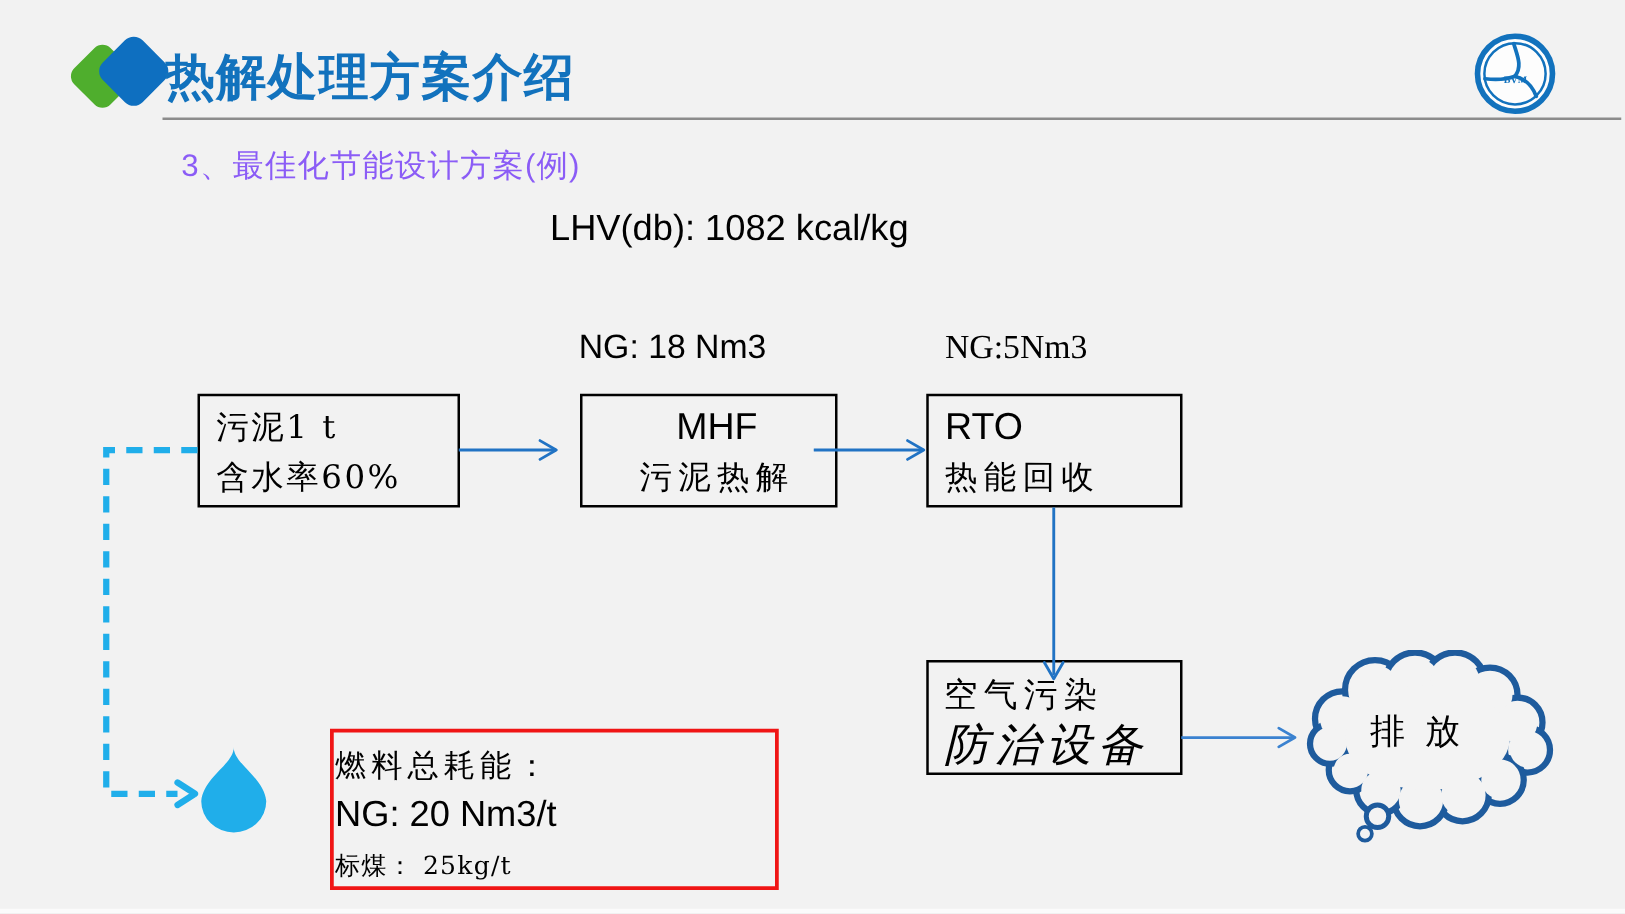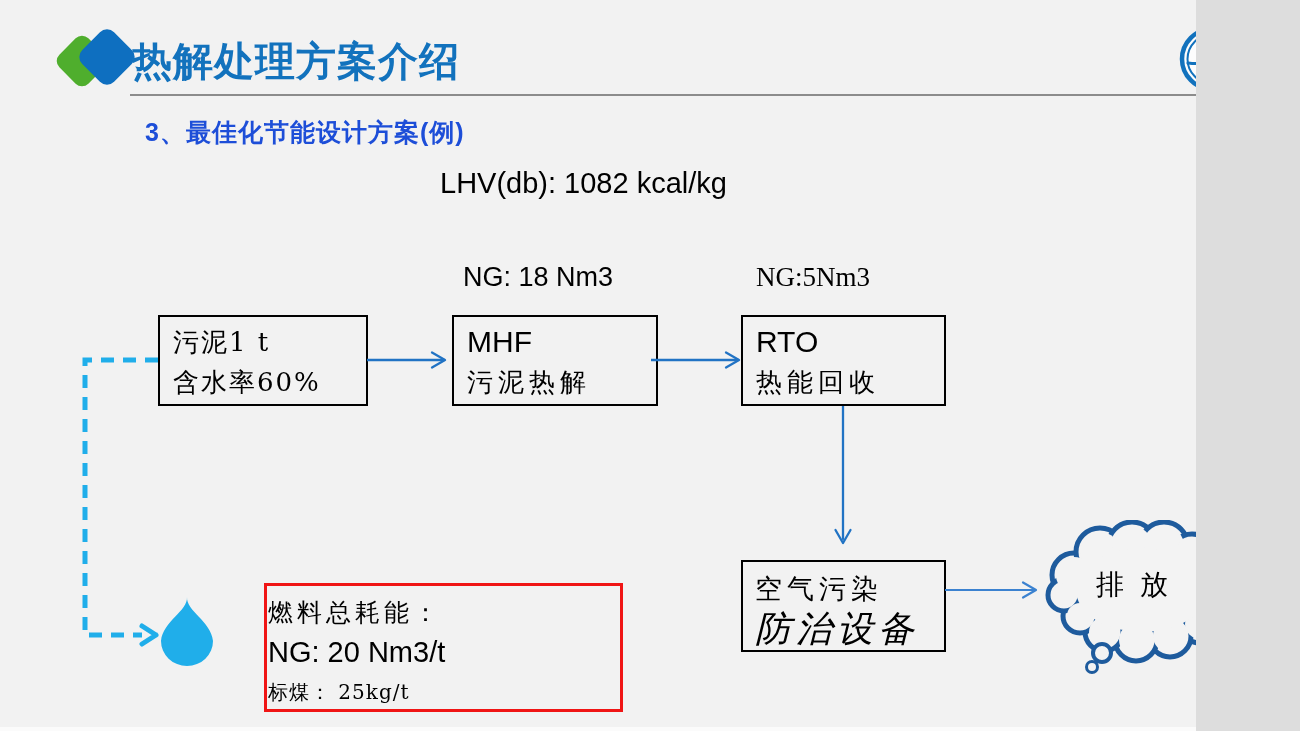--- a/index.html
+++ b/index.html
@@ -1,25 +1,25 @@
 <!DOCTYPE html>
 <html><head>
 <meta charset="utf-8">
 <style>
   html,body{margin:0;padding:0;background:#ddd;}
   #slide{
-    position:relative;width:1196px;height:731px;background:#f2f2f2;
+    position:relative;width:1300px;height:731px;background:#f2f2f2;
     font-family:"Liberation Sans","DejaVu Sans",sans-serif;overflow:hidden;color:#000;
   }
   .abs{position:absolute;}
   
   .page-title{left:132px;top:34px;font-size:40px;font-weight:700;color:#1272bd;letter-spacing:1px;}
   .hdr-divider{left:130px;top:94px;width:1167px;height:0;border-top:2px solid #8c8c8c;}
   
-  .subtitle{left:145px;top:116px;font-size:25px;font-weight:700;color:#1d4ed8;letter-spacing:1px;}
+  .subtitle{left:145px;top:116px;font-size:25px;font-weight:400;color:#8b5cf6;letter-spacing:1px;}
   .lhv{left:440px;top:167px;font-size:29px;color:#000;}
   .ng-label{font-size:27px;color:#000;}
   
   .fbox{border:2.5px solid #000;box-sizing:border-box;padding:5px 0 0 13px;background:transparent;}
   .fbox .ln-latin{font-size:30px;line-height:40px;font-family:"Liberation Sans",sans-serif;}
   .fbox .ln-cjk{font-size:26px;line-height:40px;letter-spacing:5px;
     font-family:"DejaVu Serif","Liberation Serif",serif;}
   
   .fuel-box{left:264px;top:583px;width:359px;height:129px;box-sizing:border-box;
     border:3px solid #f01515;padding:7px 0 0 1px;}
@@ -67,31 +67,31 @@
   <div class="abs lhv">LHV(db): 1082 kcal/kg</div>
 
   <div class="abs ng-label" style="left:463px;top:262px;">NG: 18 Nm3</div>
   <div class="abs ng-label" style="left:756px;top:262px;font-family:Liberation Serif, serif;">NG:5Nm3</div>
 
   <div class="abs fbox" style="left:158px;top:315px;width:210px;height:91px;">
     <div class="ln-cjk" style="letter-spacing:2px;">污泥1 t</div>
     <div class="ln-cjk" style="letter-spacing:2px;">含水率60%</div>
   </div>
 
-  <div class="abs fbox" style="left:452px;top:315px;width:206px;height:91px;">
+  <div class="abs fbox" style="left:464px;top:315px;width:206px;height:91px;text-align:center;">
     <div class="ln-latin">MHF</div>
     <div class="ln-cjk">污泥热解</div>
   </div>
 
   <div class="abs fbox" style="left:741px;top:315px;width:205px;height:91px;">
     <div class="ln-latin">RTO</div>
     <div class="ln-cjk">热能回收</div>
   </div>
 
-  <div class="abs fbox" style="left:741px;top:560px;width:205px;height:92px;padding-top:7px;padding-left:12px;">
+  <div class="abs fbox" style="left:741px;top:528px;width:205px;height:92px;padding-top:7px;padding-left:12px;">
     <div class="ln-cjk" style="font-size:27px;">空气污染</div>
     <div class="ln-cjk" style="font-size:36px;font-style:italic;">防治设备</div>
   </div>
 
   <span class="abs" style="left:367px;top:348px;">
     <svg width="82" height="24" viewBox="0 0 82 24" fill="none" stroke="#2173c4" stroke-width="2.3" stroke-linecap="round">
       <line x1="0" y1="12" x2="77" y2="12"></line>
         <path d="M65,4.5 L78,12 M65,19.5 L78,12"></path>
     </svg>
   </span>

